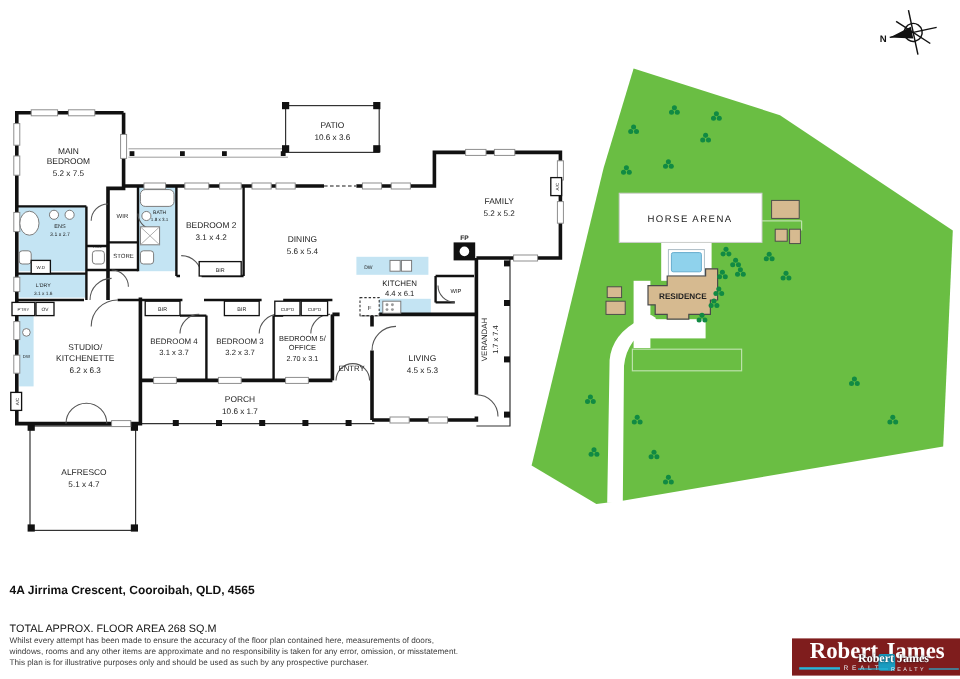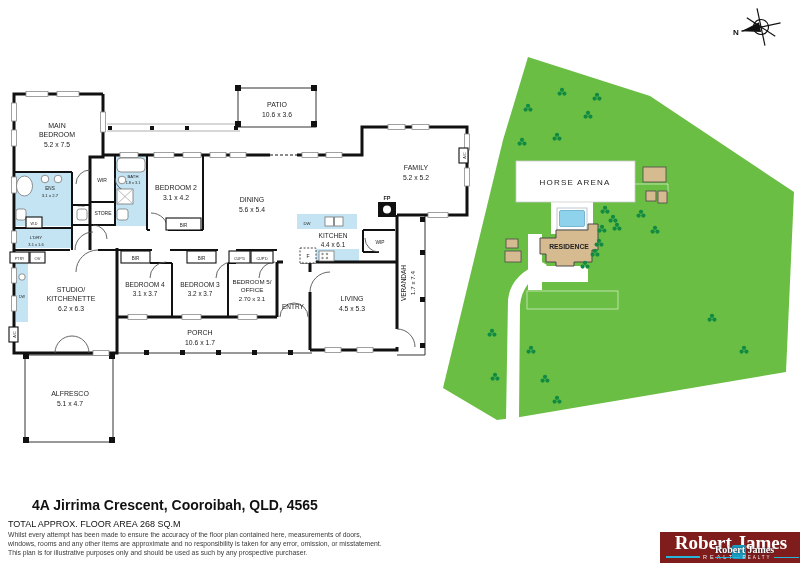--- a/index.html
+++ b/index.html
@@ -1,20 +1,20 @@
 <!DOCTYPE html>
 <html><head>
 <meta charset="utf-8">
 <style>
   html,body{margin:0;padding:0;}
   body{width:800px;height:566px;position:relative;background:#fff;overflow:hidden;
        font-family:"Liberation Sans",sans-serif;}
   #plan-svg{position:absolute;left:0;top:0;}
   .footer{position:absolute;left:8px;color:#111;}
-  #address{top:497px;font-size:14px;font-weight:bold;letter-spacing:0;margin-left:24px;}
+  #address{top:487px;font-size:10px;font-weight:bold;letter-spacing:0;}
   #area{top:519px;font-size:9px;font-weight:normal;}
   #disclaimer{top:530px;font-size:6.8px;line-height:9.2px;color:#3a3a3a;}
   
   #logo{position:absolute;left:660px;top:532px;width:140px;height:31px;background:#7f1d1d;
         overflow:hidden;font-family:"Liberation Serif",serif;padding-left:48px;}
   #logo .big{position:absolute;left:4px;top:0px;width:134px;text-align:center;color:#fff;
         font-size:19px;font-weight:bold;white-space:nowrap;letter-spacing:0px;}
   #logo .realty-row{position:absolute;left:6px;top:22px;width:100px;display:flex;align-items:center;gap:3px;}
   #logo .cyan-line{height:2px;background:#25b6d9;flex:0 0 34px;}
   #logo .realty-txt{color:#e8eef2;font-size:5.5px;letter-spacing:3px;font-family:"Liberation Sans",sans-serif;}

